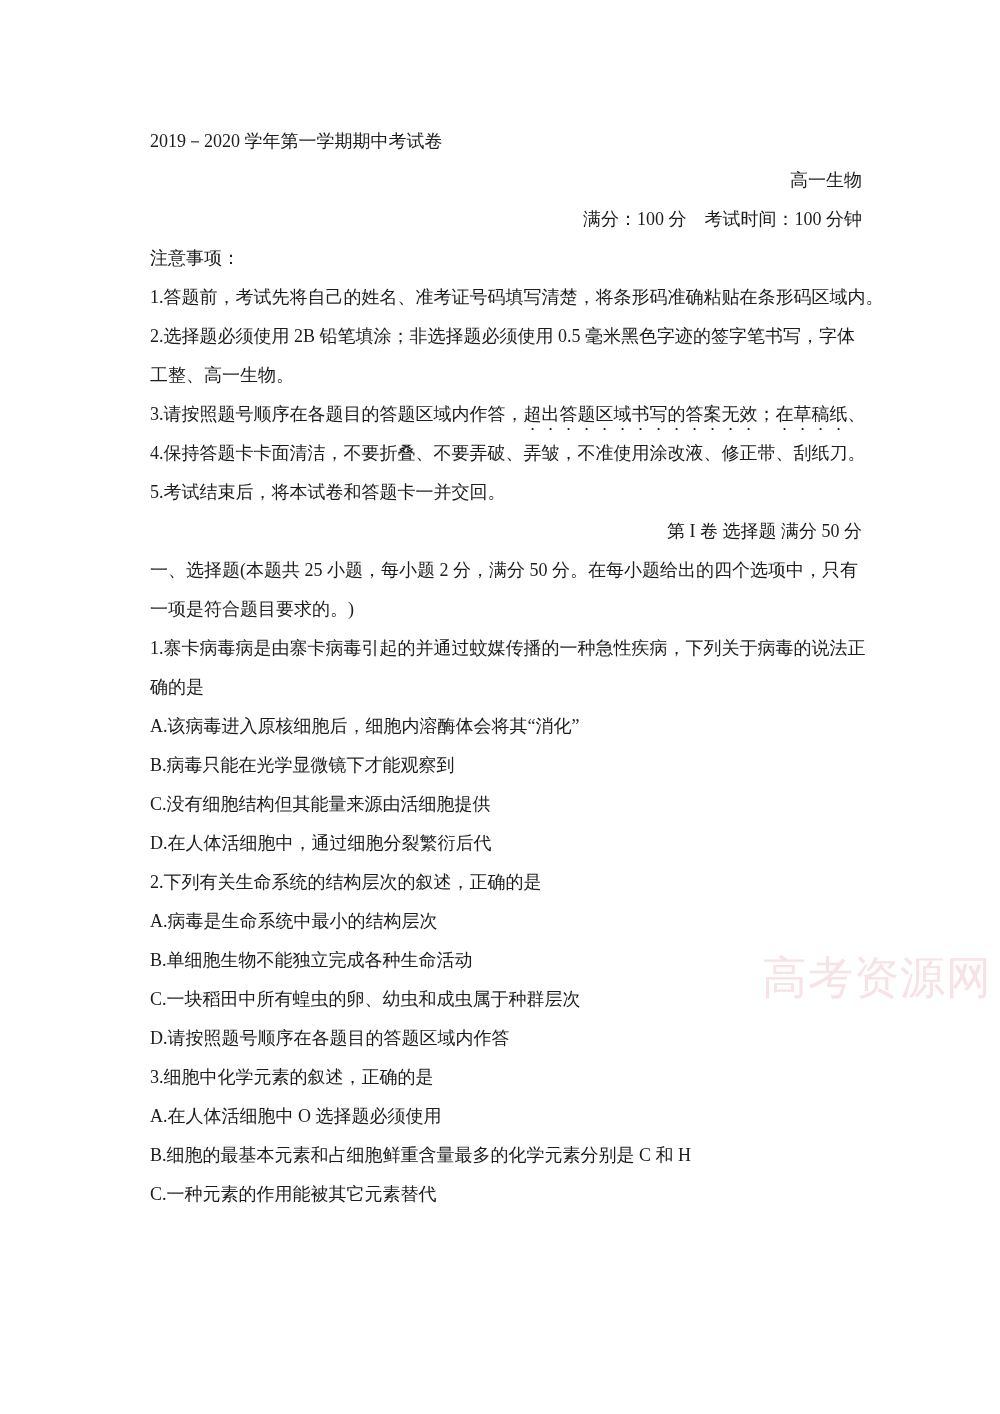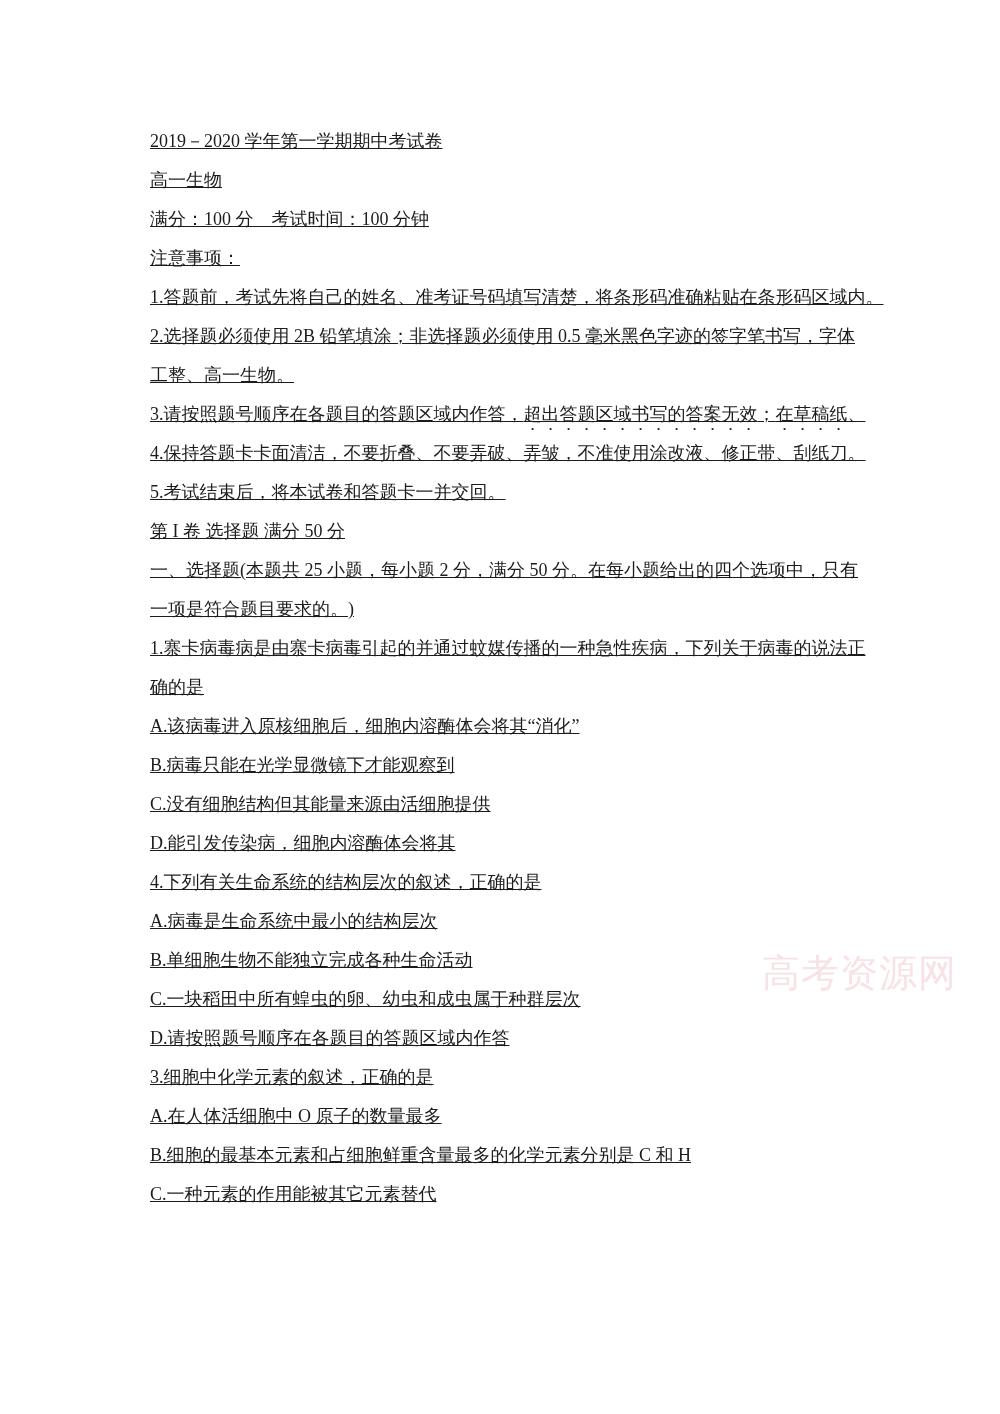--- a/index.html
+++ b/index.html
@@ -15,42 +15,41 @@
   .page {
     position: absolute;
     inset: 0;
   }
   .doc {
     position: absolute;
     left: 150px;
     top: 122px;
     width: 712px;
     font-size: 18px;
-    text-decoration: underline;
   }
   .line {
     height: 39px;
     line-height: 39px;
     white-space: pre;
   }
   .line.center {
-    text-align: left;
+    text-align: right;
   }
   .em-dots {
     -webkit-text-emphasis: filled dot;
     -webkit-text-emphasis-position: under right;
     text-emphasis: filled dot;
     text-emphasis-position: under right;
     margin-top: 48px;
   }
   .watermark {
     position: absolute;
     left: 762px;
     top: 948px;
-    font-size: 38px;
+    font-size: 45px;
     letter-spacing: 1px;
     white-space: pre;
     pointer-events: none;
   }
 </style>
 </head>
 <body style="background: rgb(255, 255, 255); color: rgb(28, 28, 28);">
 
 <div class="page">
   <div class="watermark" style="color: rgb(247, 226, 230);">高考资源网</div>
@@ -66,24 +65,24 @@
       <div class="line"><span>4.保持答题卡卡面清洁，不要折叠、不要弄破、弄皱，不准使用涂改液、修正带、刮纸刀。</span></div>
       <div class="line"><span>5.考试结束后，将本试卷和答题卡一并交回。</span></div>
       <div class="line center"><span>第 I 卷 选择题 满分 50 分</span></div>
       <div class="line"><span>一、选择题(本题共 25 小题，每小题 2 分，满分 50 分。在每小题给出的四个选项中，只有</span></div>
       <div class="line"><span>一项是符合题目要求的。)</span></div>
       <div class="line"><span>1.寨卡病毒病是由寨卡病毒引起的并通过蚊媒传播的一种急性疾病，下列关于病毒的说法正</span></div>
       <div class="line"><span>确的是</span></div>
       <div class="line"><span>A.该病毒进入原核细胞后，细胞内溶酶体会将其“消化”</span></div>
       <div class="line"><span>B.病毒只能在光学显微镜下才能观察到</span></div>
       <div class="line"><span>C.没有细胞结构但其能量来源由活细胞提供</span></div>
-      <div class="line"><span>D.能引发传染病，细胞内溶酶体会将其</span></div>
-      <div class="line"><span>4.下列有关生命系统的结构层次的叙述，正确的是</span></div>
+      <div class="line"><span>D.在人体活细胞中，通过细胞分裂繁衍后代</span></div>
+      <div class="line"><span>2.下列有关生命系统的结构层次的叙述，正确的是</span></div>
       <div class="line"><span>A.病毒是生命系统中最小的结构层次</span></div>
       <div class="line"><span>B.单细胞生物不能独立完成各种生命活动</span></div>
       <div class="line"><span>C.一块稻田中所有蝗虫的卵、幼虫和成虫属于种群层次</span></div>
       <div class="line"><span>D.请按照题号顺序在各题目的答题区域内作答</span></div>
       <div class="line"><span>3.细胞中化学元素的叙述，正确的是</span></div>
-      <div class="line"><span>A.在人体活细胞中 O 原子的数量最多</span></div>
+      <div class="line"><span>A.在人体活细胞中 O 选择题必须使用</span></div>
       <div class="line"><span>B.细胞的最基本元素和占细胞鲜重含量最多的化学元素分别是 C 和 H</span></div>
       <div class="line"><span>C.一种元素的作用能被其它元素替代</span></div>
     </div>
 </div>
 
 </body></html>

